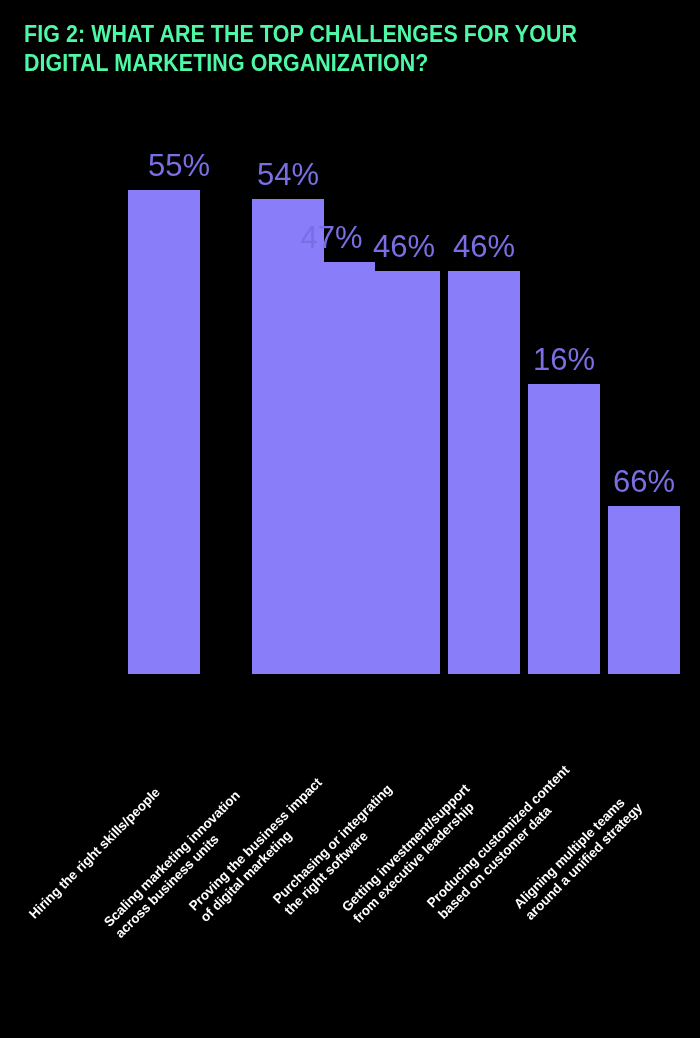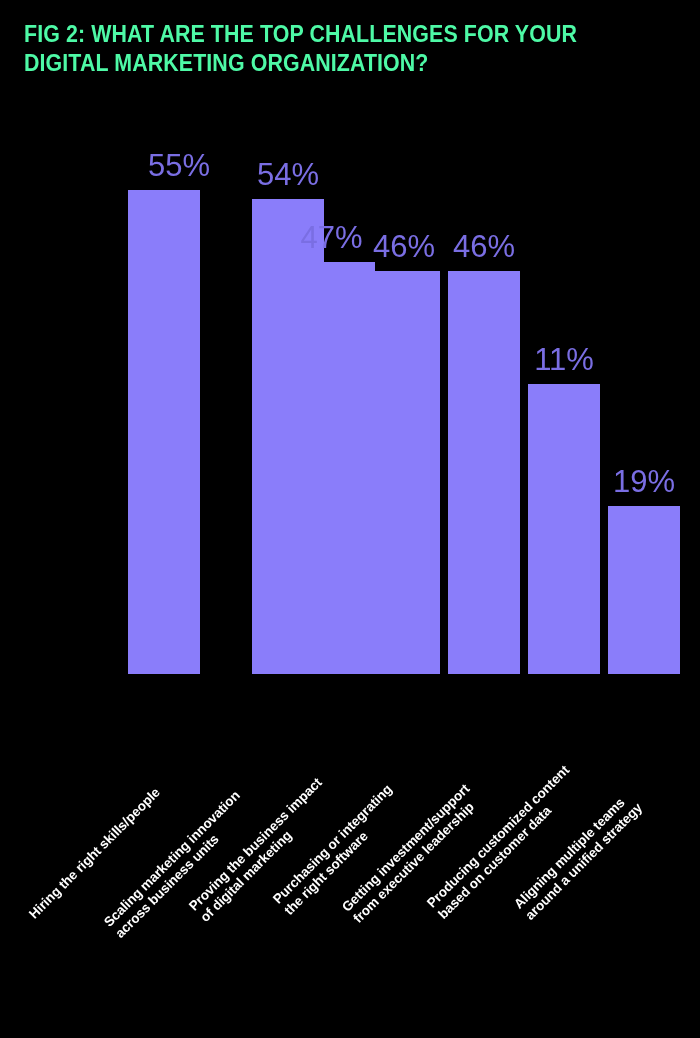--- a/index.html
+++ b/index.html
@@ -141,26 +141,26 @@
       <div class="bar-value" style="bottom:412px;">46%</div>
       <div class="bar" style="height:403px;"></div>
     </div>
 
     <div class="bar-group" style="left:320px; width:72px;">
       <div class="bar-value" style="bottom:412px;">46%</div>
       <div class="bar" style="height:403px;"></div>
     </div>
 
     <div class="bar-group" style="left:400px; width:72px;">
-      <div class="bar-value" style="bottom:299px;">11%</div>
+      <div class="bar-value" style="bottom:299px;">16%</div>
       <div class="bar" style="height:290px;"></div>
     </div>
 
     <div class="bar-group" style="left:480px; width:72px;">
-      <div class="bar-value" style="bottom:177px;">19%</div>
+      <div class="bar-value" style="bottom:177px;">66%</div>
       <div class="bar" style="height:168px;"></div>
     </div>
 
   </div>
 
   <div id="category-labels">
     <div class="cat-label" style="left:26px; top:911px;">Hiring the right skills/people</div>
     <div class="cat-label" style="left:101px; top:919px;">Scaling marketing innovation
 across business units</div>
     <div class="cat-label" style="left:186px; top:903px;">Proving the business impact

